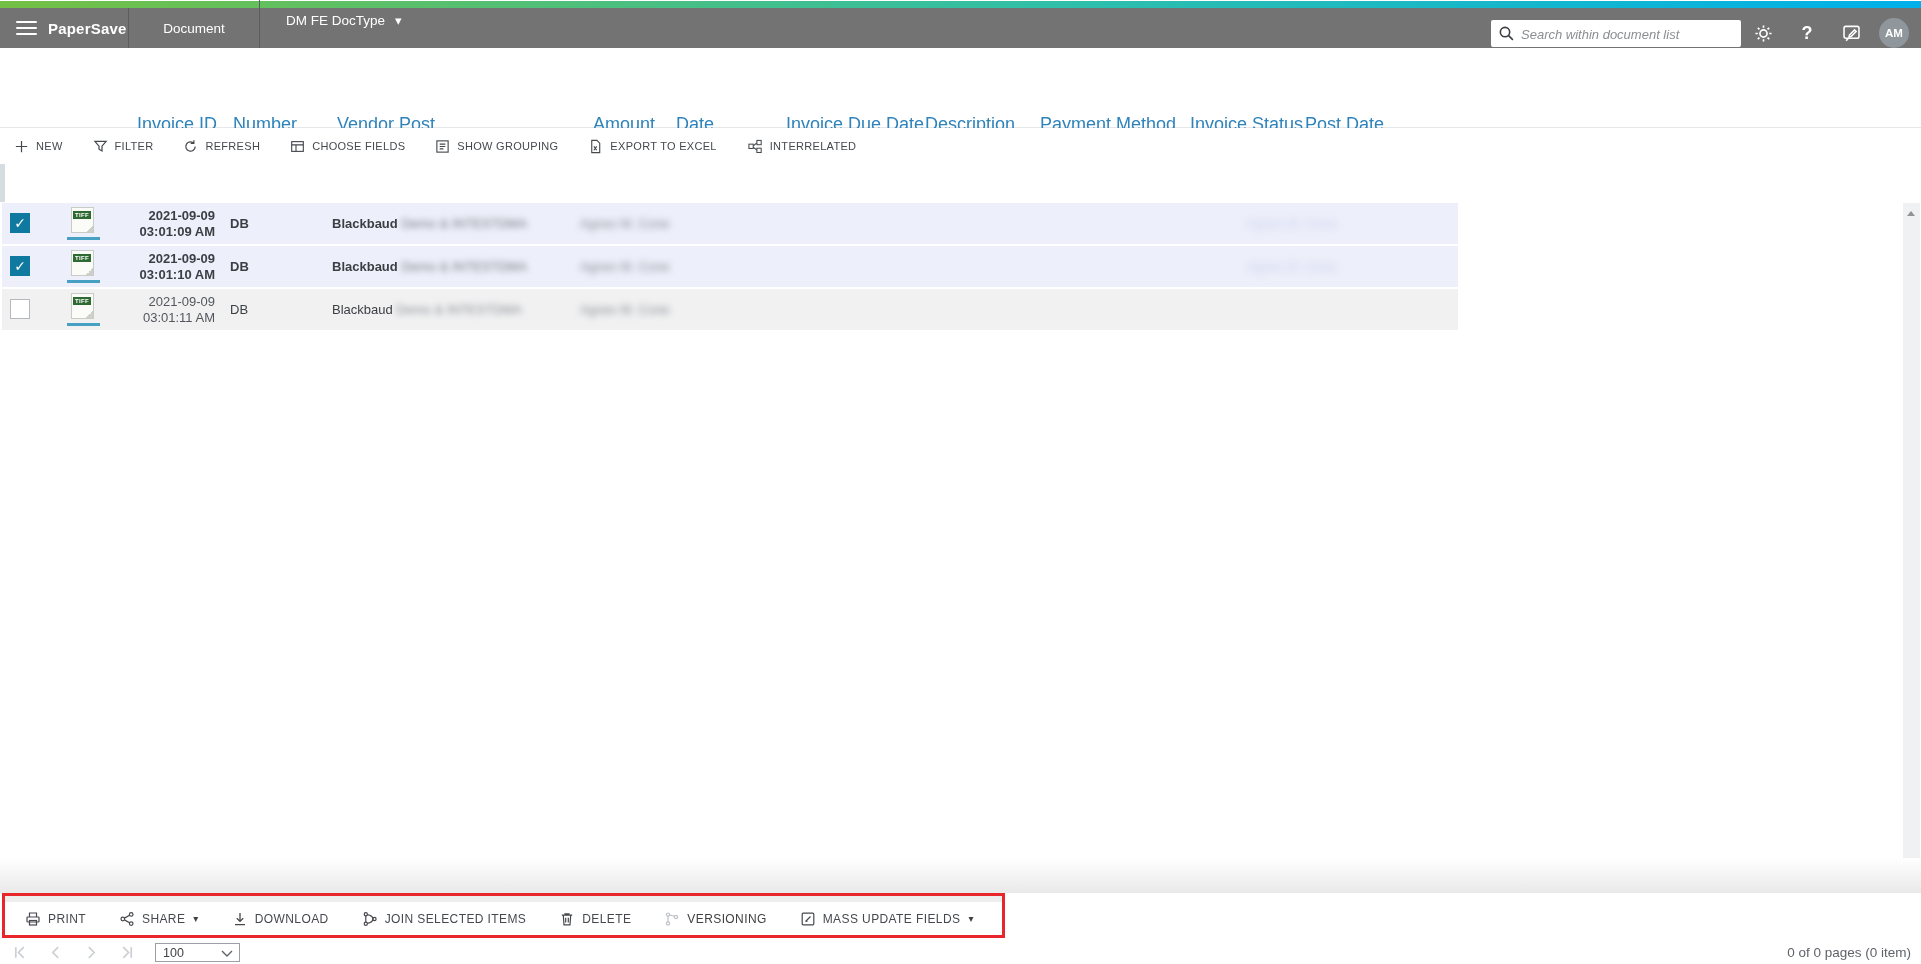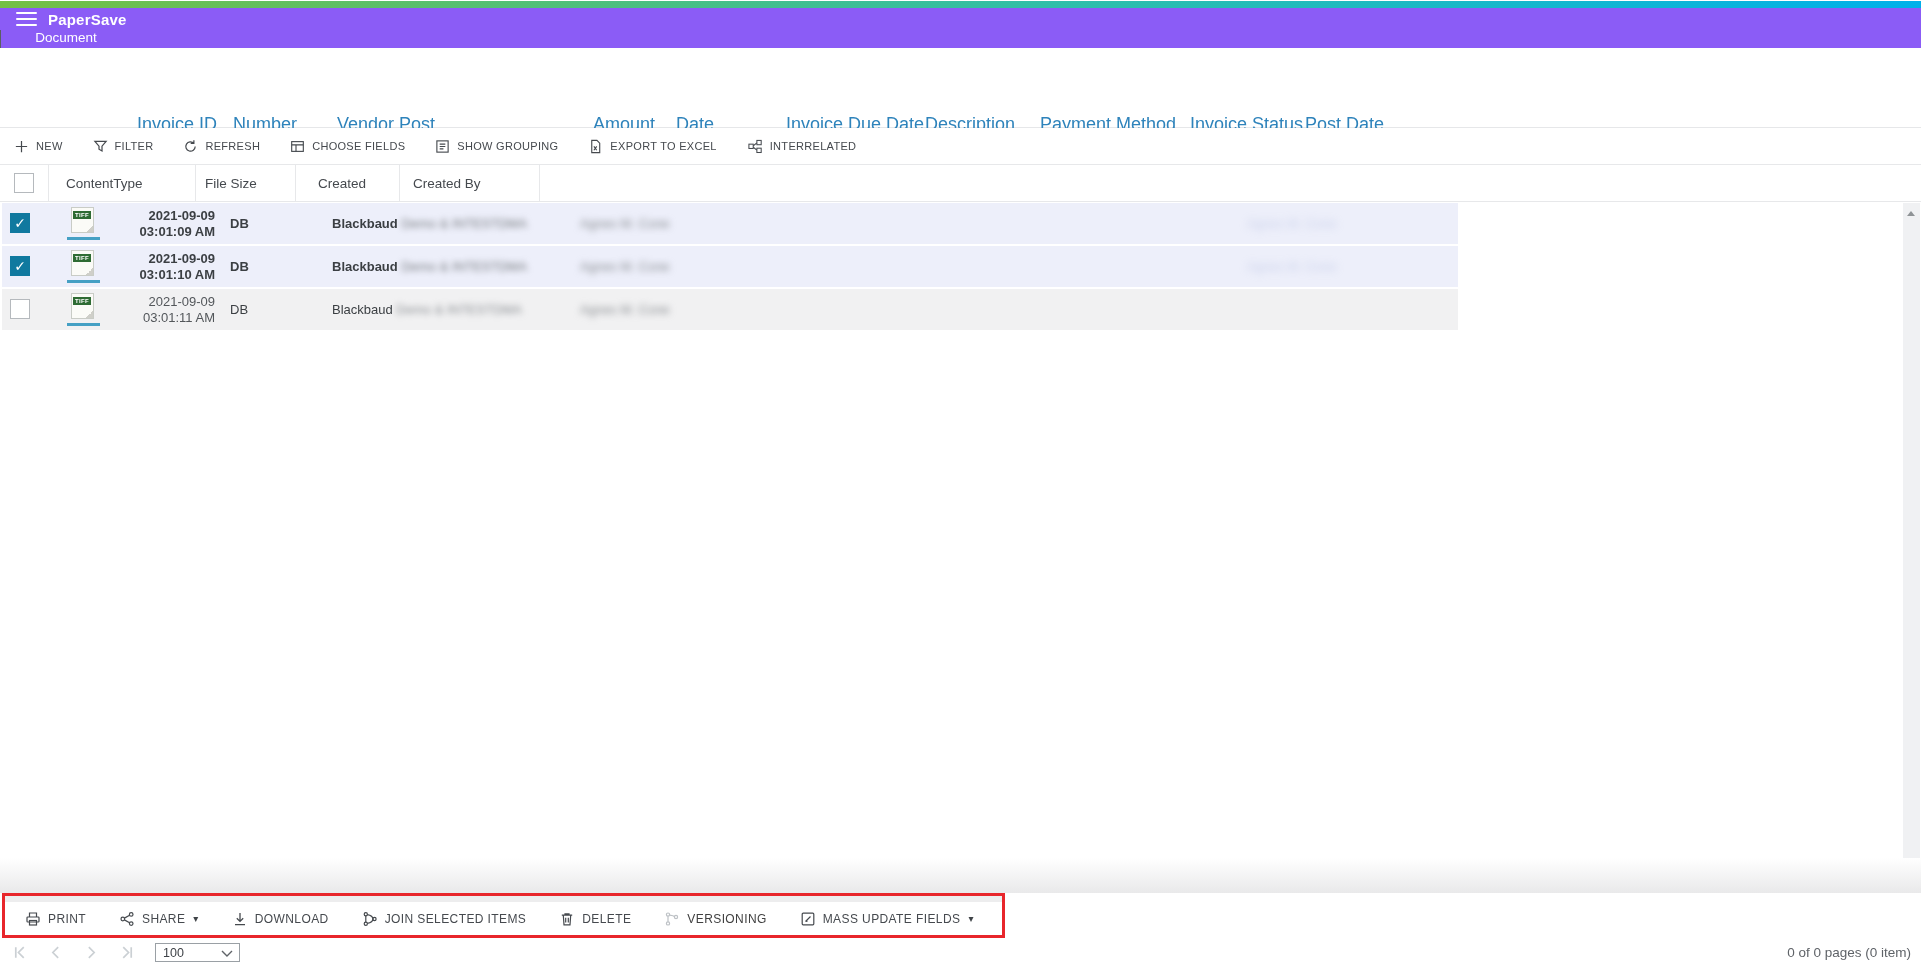--- a/index.html
+++ b/index.html
@@ -4,22 +4,22 @@
 <style>
   html,body{margin:0;padding:0;background:#fff;}
   .app{position:relative;width:1921px;height:964px;overflow:hidden;
        font-family:"Liberation Sans",sans-serif;background:#fff;color:#45494e;}
 
   
   .accent{position:absolute;top:1px;left:0;width:100%;height:7px;
           background:linear-gradient(90deg,#74c044 0%,#2fbfa9 55%,#00b0ea 100%);}
 
   
-  .topbar{position:absolute;top:8px;left:0;width:100%;height:40px;background:#8b5cf6;
-          display:flex;align-items:flex-start;color:#fff;flex-direction:column;}
+  .topbar{position:absolute;top:8px;left:0;width:100%;height:40px;background:#737373;
+          display:flex;align-items:flex-end;color:#fff;}
   .seg{height:100%;display:flex;align-items:center;}
   .seg-brand{width:128px;padding-left:16px;box-sizing:border-box;gap:11px;}
   .seg-doc{width:130px;justify-content:center;border-left:1px solid #5a5e63;}
   .seg-doctype{padding:8px 26px;border-left:1px solid #5a5e63;gap:10px;}
   .hamburger{display:inline-block;width:21px;}
   .hamburger span{display:block;height:2px;background:#fff;margin:4px 0;border-radius:1px;}
   .brand-name{font-size:15px;font-weight:bold;letter-spacing:.2px;}
   .topnav-label{font-size:13.5px;}
   .caret{font-family:"DejaVu Sans",sans-serif;font-style:normal;}
   .caret::before{content:"▾";}
@@ -141,20 +141,44 @@
       <span class="brand-name">PaperSave</span>
     </div>
     <div class="seg seg-doc">
       <span class="topnav-label">Document</span>
     </div>
     <div class="seg seg-doctype">
       <span class="topnav-label">DM FE DocType</span>
       <span class="caret white"></span>
     </div>
 
+    <div class="topbar-right">
+      <div class="searchbox">
+        <svg width="17" height="17" viewBox="0 0 16 16" fill="none" stroke="#3b3f44" stroke-width="1.5">
+            <circle cx="6.6" cy="6.6" r="4.4"></circle>
+            <path d="M10 10l4 4"></path>
+          </svg>
+        <input type="text" placeholder="Search within document list" style="">
+      </div>
+      <span class="tb-icon">
+        <svg width="19" height="19" viewBox="0 0 16 16" fill="none" stroke="#fff" stroke-width="1.4">
+            <circle cx="8" cy="8" r="3"></circle>
+            <path d="M8 1.2v2M8 12.8v2M1.2 8h2M12.8 8h2M3.2 3.2l1.4 1.4M11.4 11.4l1.4 1.4M12.8 3.2l-1.4 1.4M4.6 11.4l-1.4 1.4"></path>
+          </svg>
+      </span>
+      <span class="tb-icon tb-help">?</span>
+      <span class="tb-icon">
+        <svg width="19" height="19" viewBox="0 0 16 16" fill="none" stroke="#fff" stroke-width="1.3">
+            <rect x="1.7" y="2" width="12.6" height="10" rx="1.5"></rect>
+            <path d="M3.5 14.2l1.8-2.2"></path>
+            <path d="M6.3 9.3l4.3-4.3 1.3 1.3-4.3 4.3-1.7.4z"></path>
+          </svg>
+      </span>
+      <span class="avatar">AM</span>
+    </div>
   </div>
 
   <div class="left-strip"></div>
 
   <div class="invoice">
     <div class="inv-title">Related Invoice</div>
 
     <div class="field f0">
       <span class="lbl">Invoice ID</span>
       <span class="val blue">1921</span>
@@ -248,29 +272,20 @@
       <svg class="ic" width="16" height="15" viewBox="0 0 16 16" fill="none" stroke="#45494e" stroke-width="1.1">
           <rect x="1.5" y="5.5" width="4.6" height="4.6"></rect>
           <rect x="10" y="1.5" width="4.6" height="4.6"></rect>
           <rect x="10" y="9.8" width="4.6" height="4.6"></rect>
           <path d="M6.2 7.2l3.8-3M6.2 8.8l3.8 3"></path>
         </svg>
       <span>INTERRELATED</span>
     </span>
   </div>
 
-  <div class="thead">
-    <div class="th th-check">
-      <span class="checkbox"></span>
-    </div>
-    <div class="th th-type">ContentType</div>
-    <div class="th th-size">File Size</div>
-    <div class="th th-created">Created</div>
-    <div class="th th-by">Created By</div>
-  </div>
 
   <div class="row sel r0">
     <span class="cb checkbox checked"></span>
     <span class="ficon">
       <span class="page">
           <span class="tag">TIFF</span>
           <span class="fold"></span>
         </span>
       <span class="bar"></span>
     </span>

